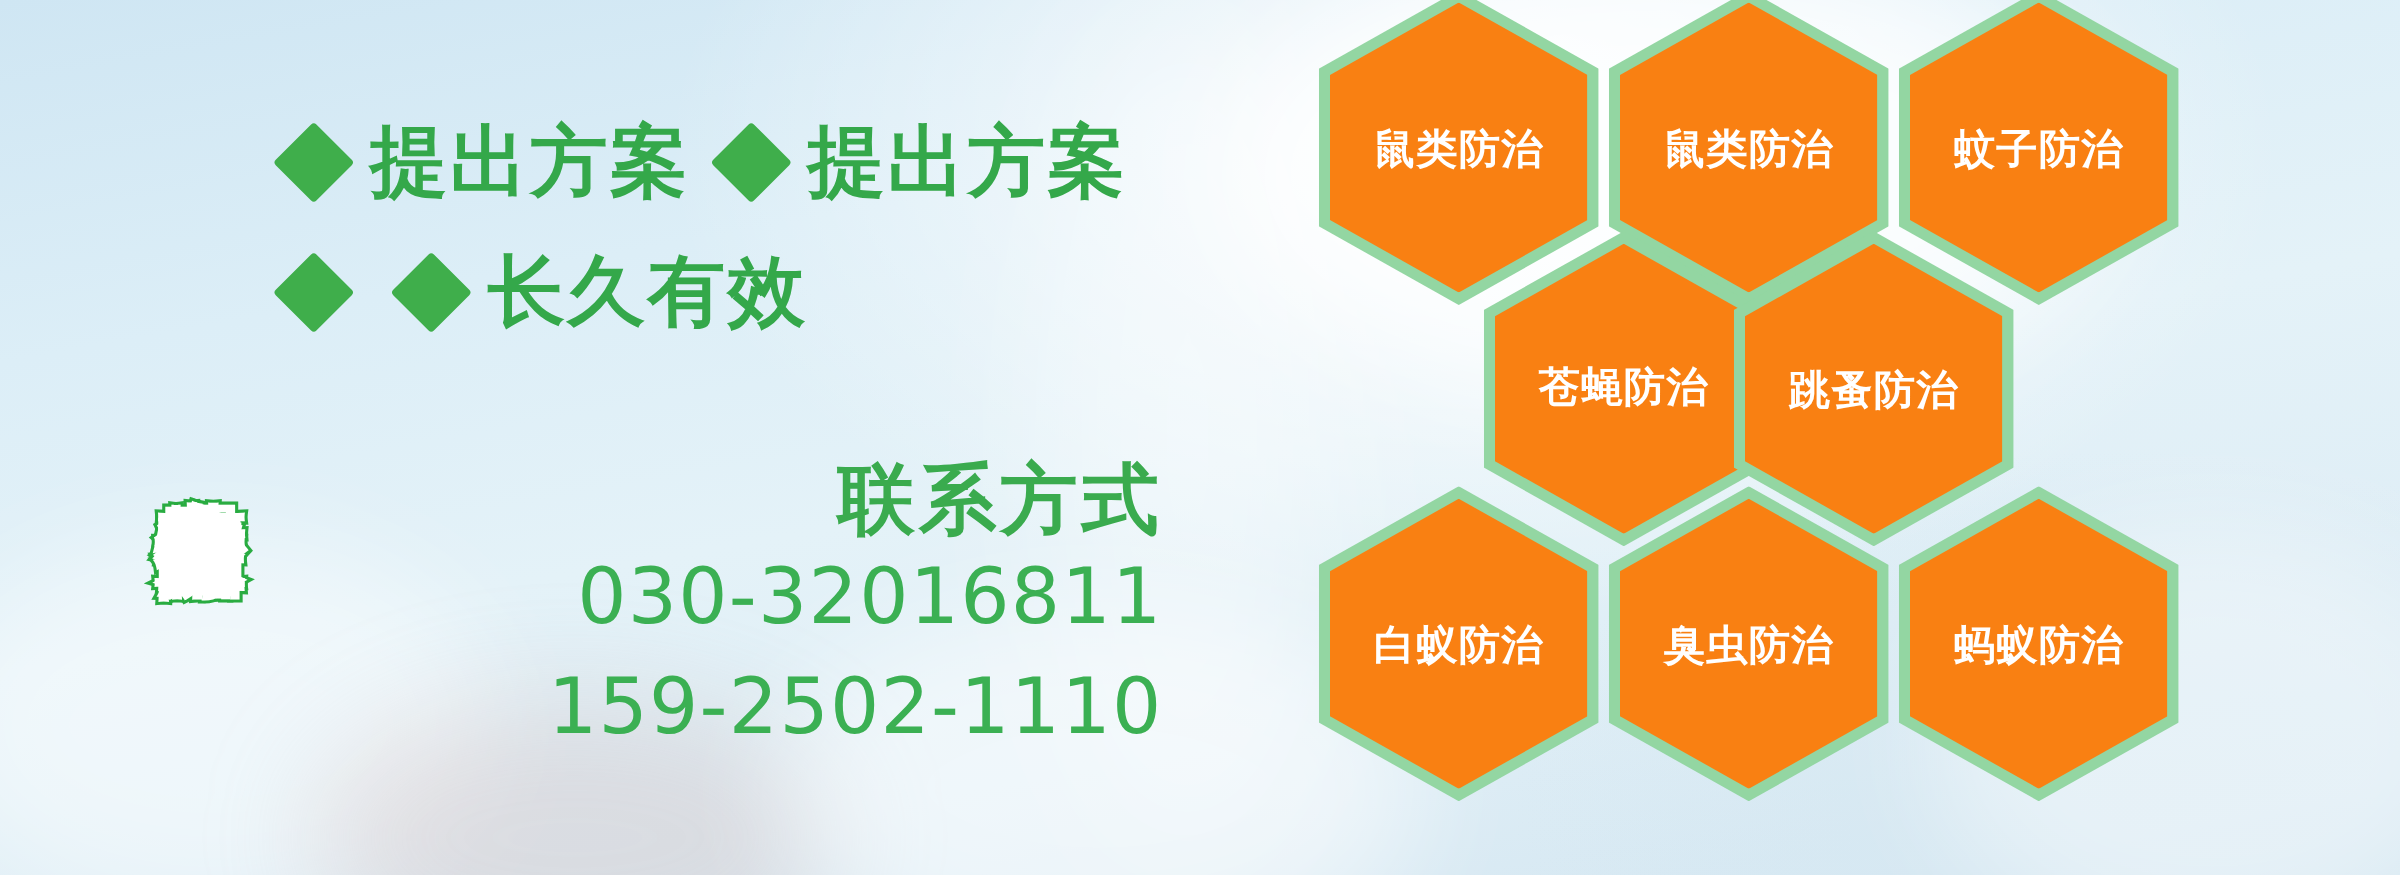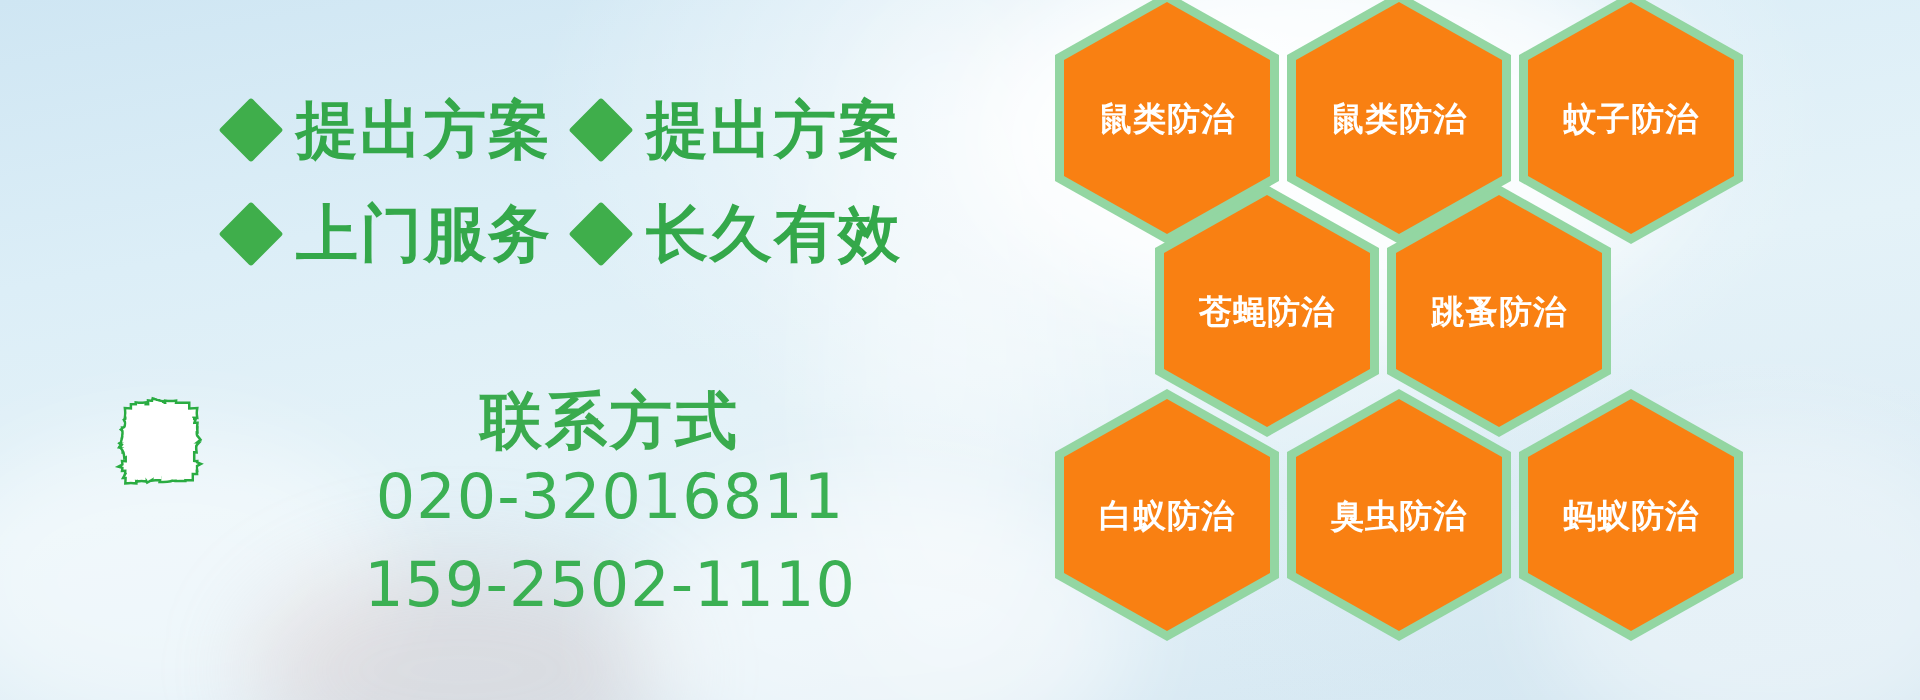--- a/index.html
+++ b/index.html
@@ -46,21 +46,21 @@
     transform:rotate(45deg);
     margin-right:22px;flex:none;border-radius:3px;
   }
   .feat-text{
     font-size:62px;font-weight:bold;color:#34a84a;letter-spacing:2px;
     white-space:nowrap;line-height:1;
   }
   .feat-gap{width:26px;flex:none;}
 
   
-  #contact{position:absolute;left:290px;top:388px;width:640px;text-align:center;}
+  #contact{position:absolute;left:290px;top:368px;width:640px;text-align:right;}
   #contact-title{
     font-size:62px;font-weight:bold;color:#3aab4e;letter-spacing:3px;line-height:1.05;
   }
   .phone{
     font-size:62px;color:#3bb053;letter-spacing:1px;line-height:1.42;
     font-family:"DejaVu Sans","Liberation Sans",sans-serif;
   }
 
   
   #hex-grid{position:absolute;left:1055px;top:-8px;width:760px;height:716px;}
@@ -74,21 +74,21 @@
     width:206px;height:232px;background:#f98012;
     clip-path:polygon(50% 0%,100% 25%,100% 75%,50% 100%,0% 75%,0% 25%);
     display:flex;align-items:center;justify-content:center;
   }
   .hex-label{
     color:#ffffff;font-size:33px;font-weight:bold;letter-spacing:1px;
     white-space:nowrap;line-height:1;
   }
   .r1{top:0px;}   .r2{top:193px;} .r3{top:397px;}
   .c1{left:0px;}  .c2{left:232px;} .c3{left:464px;}
-  .m1{left:100px;} .m2{left:332px;}
+  .m1{left:132px;font-family:Liberation Serif, serif;} .m2{left:332px;}
 </style>
 </head>
 <body>
 
 <div id="banner">
 
   <div class="haze h1"></div>
   <div class="haze h2"></div>
   <div class="haze h3"></div>
   <div class="haze h4"></div>
@@ -107,34 +107,33 @@
       <span class="feat-gap"></span>
       <div class="feat-item">
         <span class="diamond"></span>
         <span class="feat-text">提出方案</span>
       </div>
     </div>
 
     <div class="feat-row">
       <div class="feat-item">
         <span class="diamond"></span>
-        <span class="feat-text">上门服务</span>
       </div>
       <span class="feat-gap"></span>
       <div class="feat-item">
         <span class="diamond"></span>
         <span class="feat-text">长久有效</span>
       </div>
     </div>
 
   </div>
 
   <div id="contact">
     <div id="contact-title">联系方式</div>
-    <div class="phone">020-32016811</div>
+    <div class="phone">030-32016811</div>
     <div class="phone">159-2502-1110</div>
   </div>
 
   <div id="hex-grid">
 
     <div class="hex r1 c1">
       <div class="hex-inner">
         <span class="hex-label">鼠类防治</span>
       </div>
     </div>

